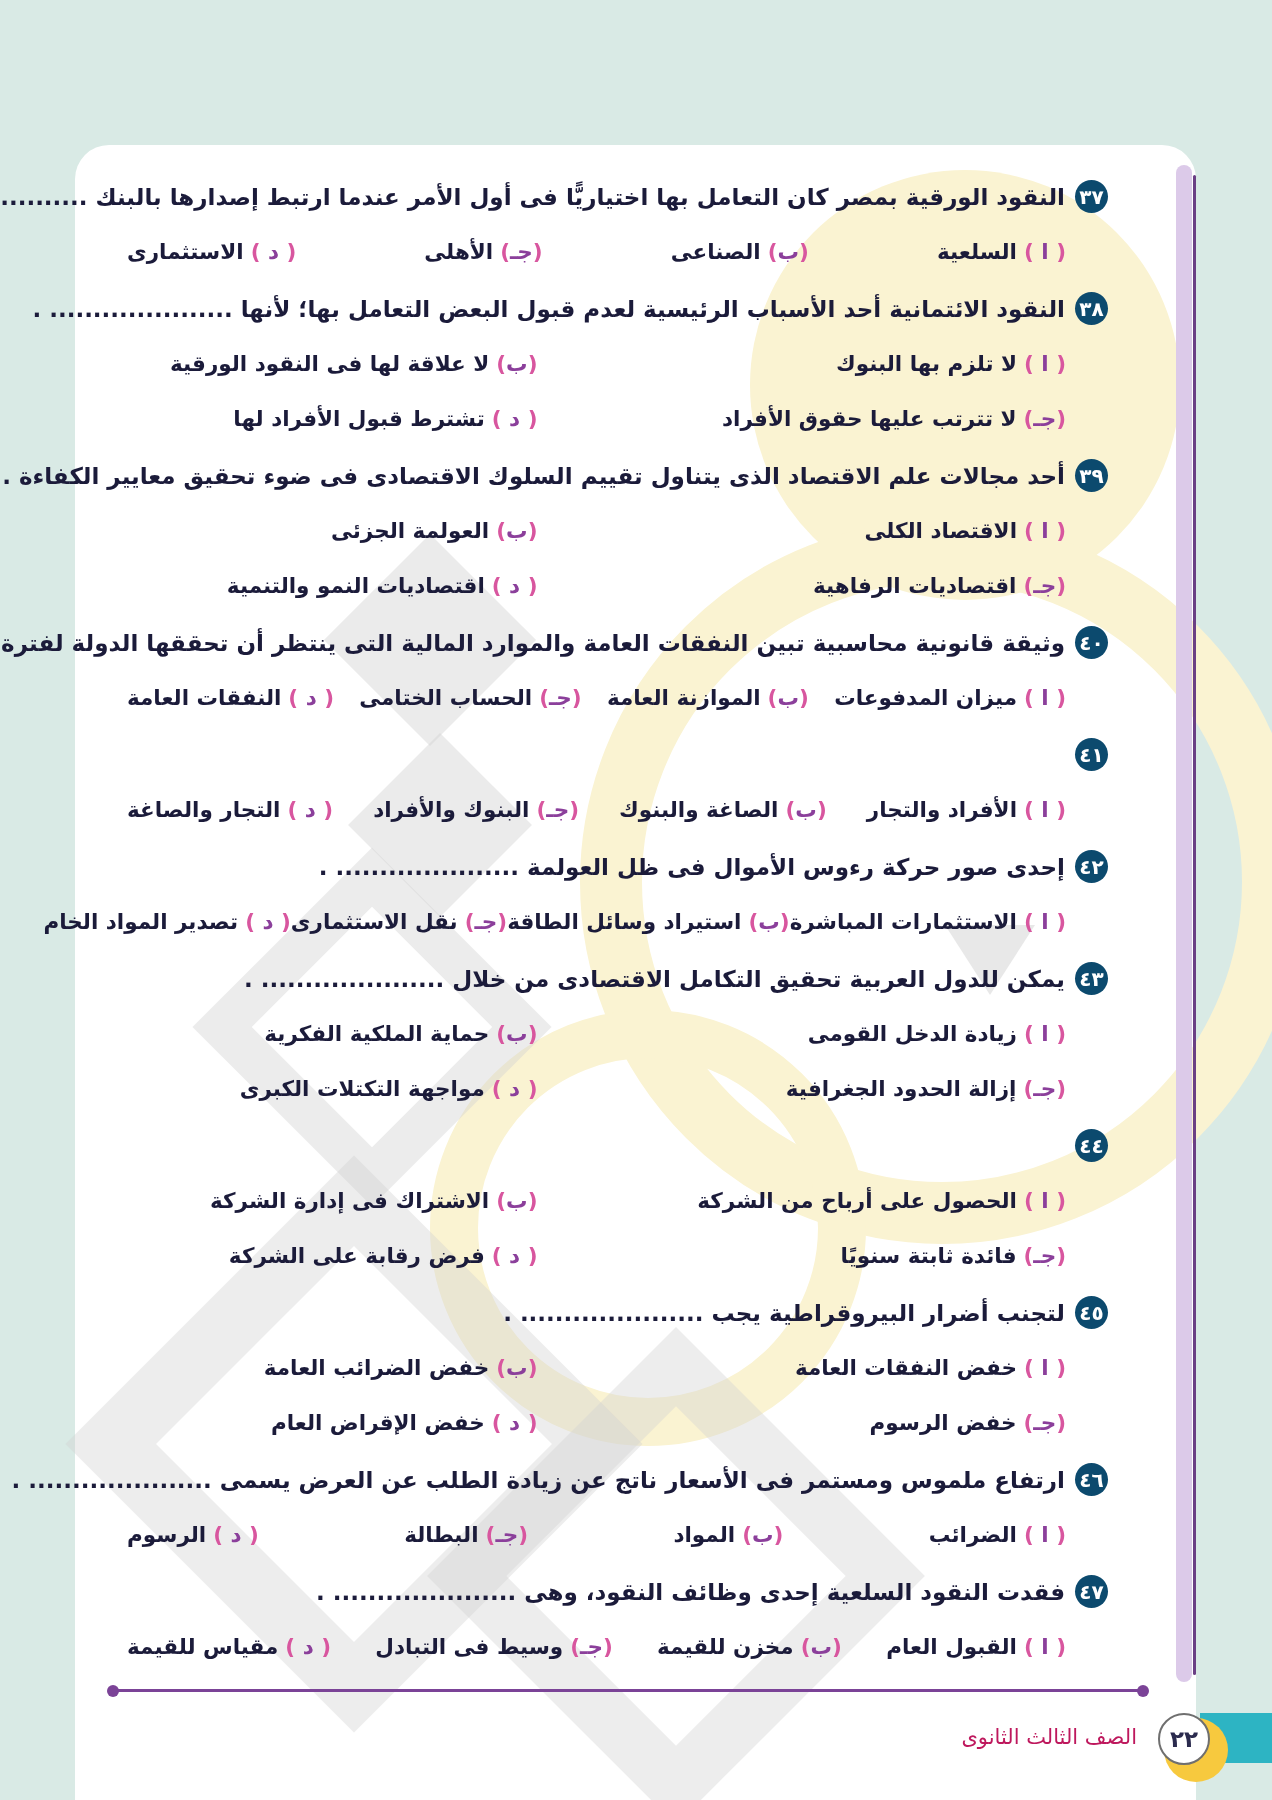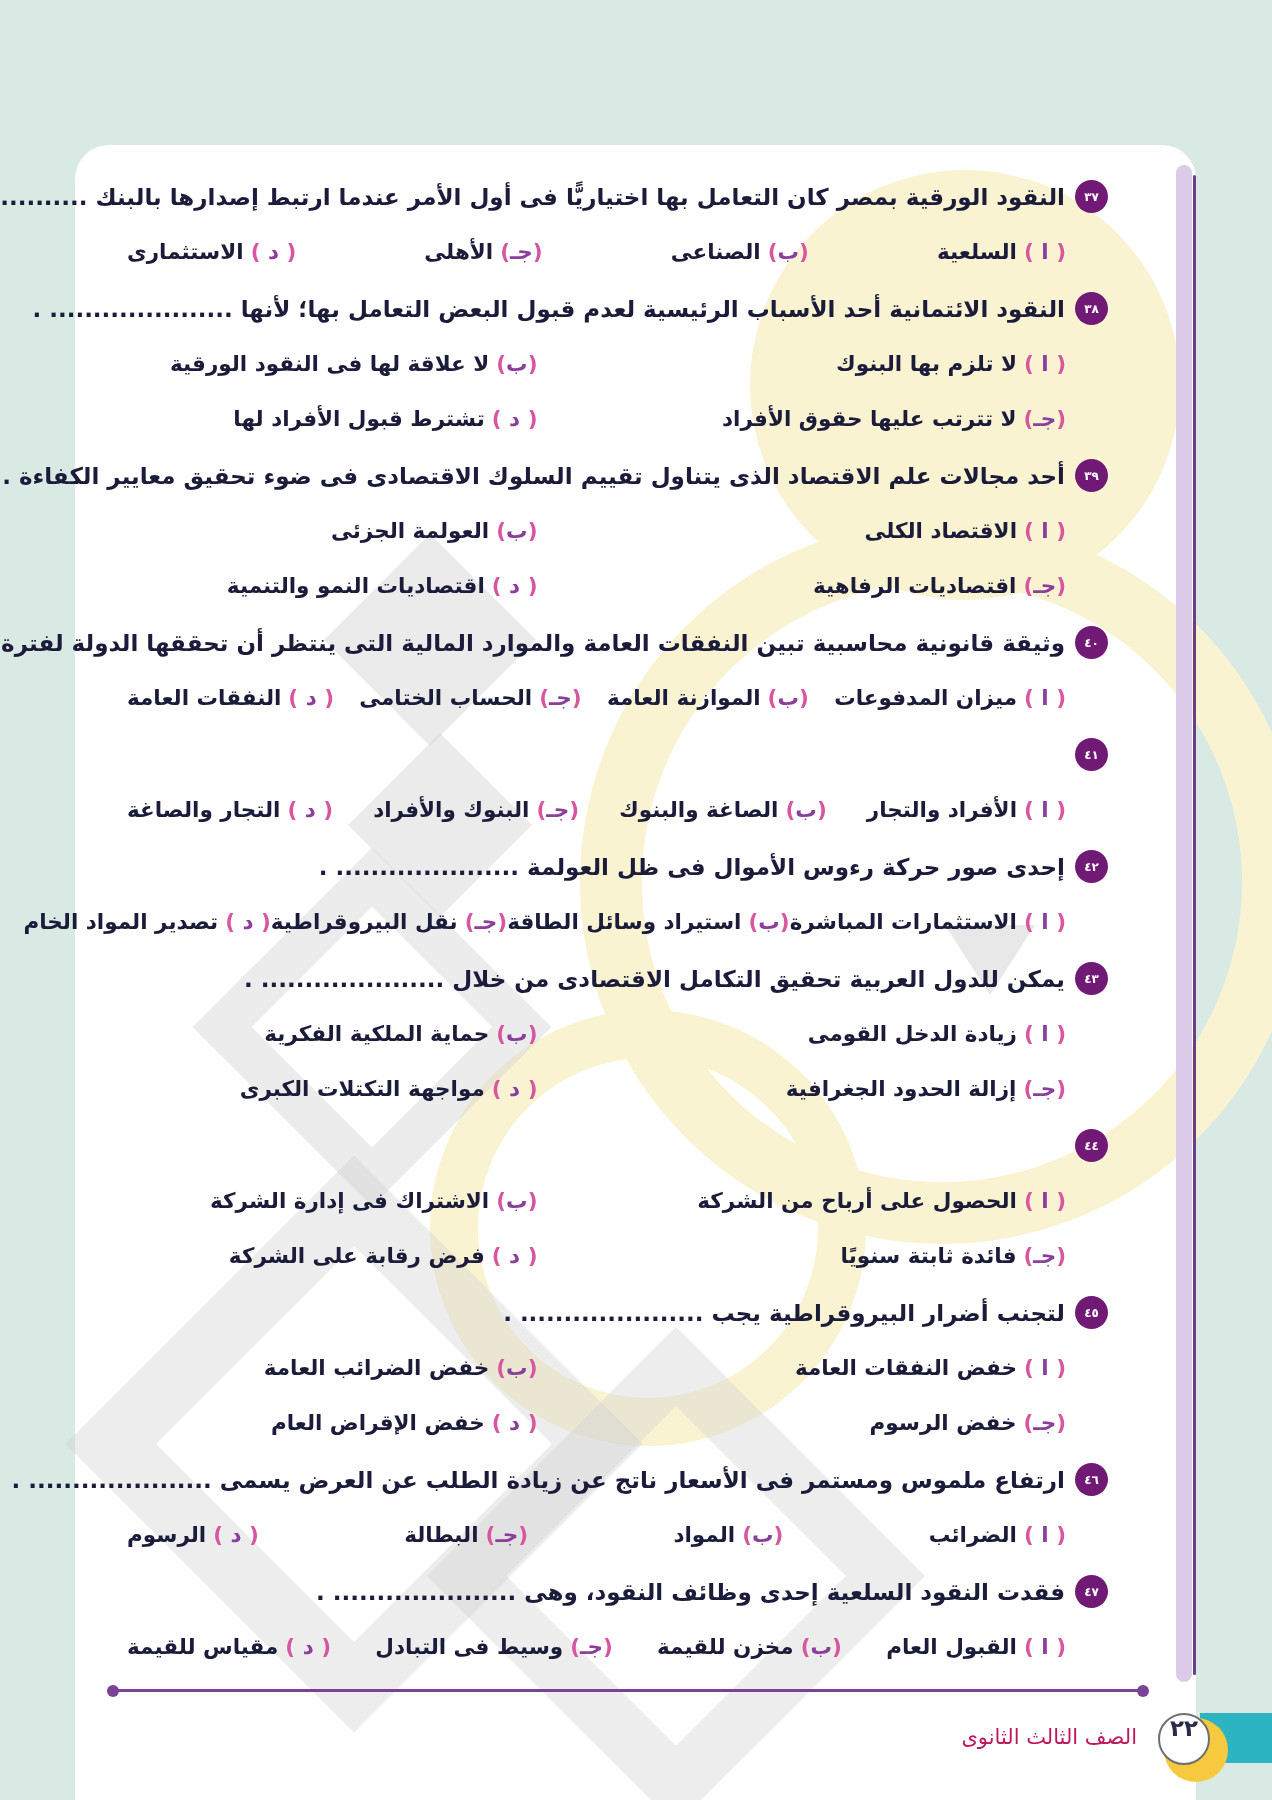--- a/index.html
+++ b/index.html
@@ -35,42 +35,42 @@
   .wm-d4{left:150px;top:1240px;width:280px;height:280px;border-width:64px;opacity:.4;}
   .wm-d5{left:500px;top:1400px;width:240px;height:240px;border-width:56px;opacity:.4;}
   .wm-tri{left:945px;top:925px;width:0;height:0;opacity:.5;
     border-left:45px solid transparent;border-right:45px solid transparent;border-top:70px solid #d2d2d2;}
   
   .content{position:absolute;top:0;left:0;right:0;padding:24px 88px 0 30px;}
   .question{margin-bottom:2px;}
   .stem-row{height:55px;display:flex;align-items:center;gap:10px;}
   .qnum{
     flex:0 0 auto;width:33px;height:33px;border-radius:50%;
-    background:#701a75;color:#ffffff;display:inline-flex;align-items:center;justify-content:center;
-    font-size:12px;font-weight:bold;
+    background:#0c4a6e;color:#ffffff;display:inline-flex;align-items:center;justify-content:center;
+    font-size:20px;font-weight:bold;
   }
   .stem{font-size:23px;font-weight:bold;color:#1b1b3a;white-space:nowrap;}
   .opts{padding-right:42px;}
   .opts.row4{display:flex;justify-content:space-between;padding-left:22px;}
   .opts.grid2{display:grid;grid-template-columns:55% 45%;}
   .opt{height:55px;display:flex;align-items:center;white-space:nowrap;font-size:21.5px;font-weight:bold;color:#1b1b3a;}
   .olabel{margin-left:7px;}
   .paren{color:#d8569f;font-weight:bold;}
   .oletter{color:#8b3f9b;font-weight:bold;}
   
   .bottom-rule{position:absolute;left:112px;top:1689px;width:1032px;height:3px;background:#7b4397;}
   .bottom-rule .dot{position:absolute;top:-4.5px;width:12px;height:12px;border-radius:50%;background:#7b4397;}
   .bottom-rule .dot.l{left:-5px;} .bottom-rule .dot.r{right:-5px;}
   .footer{position:absolute;left:0;top:1692px;width:1272px;height:108px;}
   .cyan-bar{position:absolute;right:0;top:21px;width:72px;height:50px;background:#2db4c3;}
   .crescent{position:absolute;right:44px;top:26px;width:64px;height:64px;border-radius:50%;background:#f7c93e;}
   .page-badge{
     position:absolute;right:62px;top:21px;width:52px;height:52px;border-radius:50%;
     background:#ffffff;border:2.5px solid #6f6f6f;box-sizing:border-box;
-    display:flex;align-items:flex-start;justify-content:center;
+    display:flex;align-items:center;justify-content:center;
     font-size:23px;font-weight:bold;color:#2b2b4e;
   }
   .grade-label{
     position:absolute;right:135px;top:33px;font-size:21px;color:#be185d;white-space:nowrap;
   }
 </style>
 </head>
 <body>
 
 <div class="card">
@@ -222,21 +222,21 @@
           <span class="opt">
             <span class="olabel"><span class="paren">(</span><span class="oletter"> ا </span><span class="paren">)</span></span>
             <span>الاستثمارات المباشرة</span>
           </span>
           <span class="opt">
             <span class="olabel"><span class="paren">(</span><span class="oletter">ب</span><span class="paren">)</span></span>
             <span>استيراد وسائل الطاقة</span>
           </span>
           <span class="opt">
             <span class="olabel"><span class="paren">(</span><span class="oletter">جـ</span><span class="paren">)</span></span>
-            <span>نقل البيروقراطية</span>
+            <span>نقل الاستثمارى</span>
           </span>
           <span class="opt">
             <span class="olabel"><span class="paren">(</span><span class="oletter"> د </span><span class="paren">)</span></span>
             <span>تصدير المواد الخام</span>
           </span>
         </div>
   </div>
 
   <div class="question">
     <div class="stem-row">

